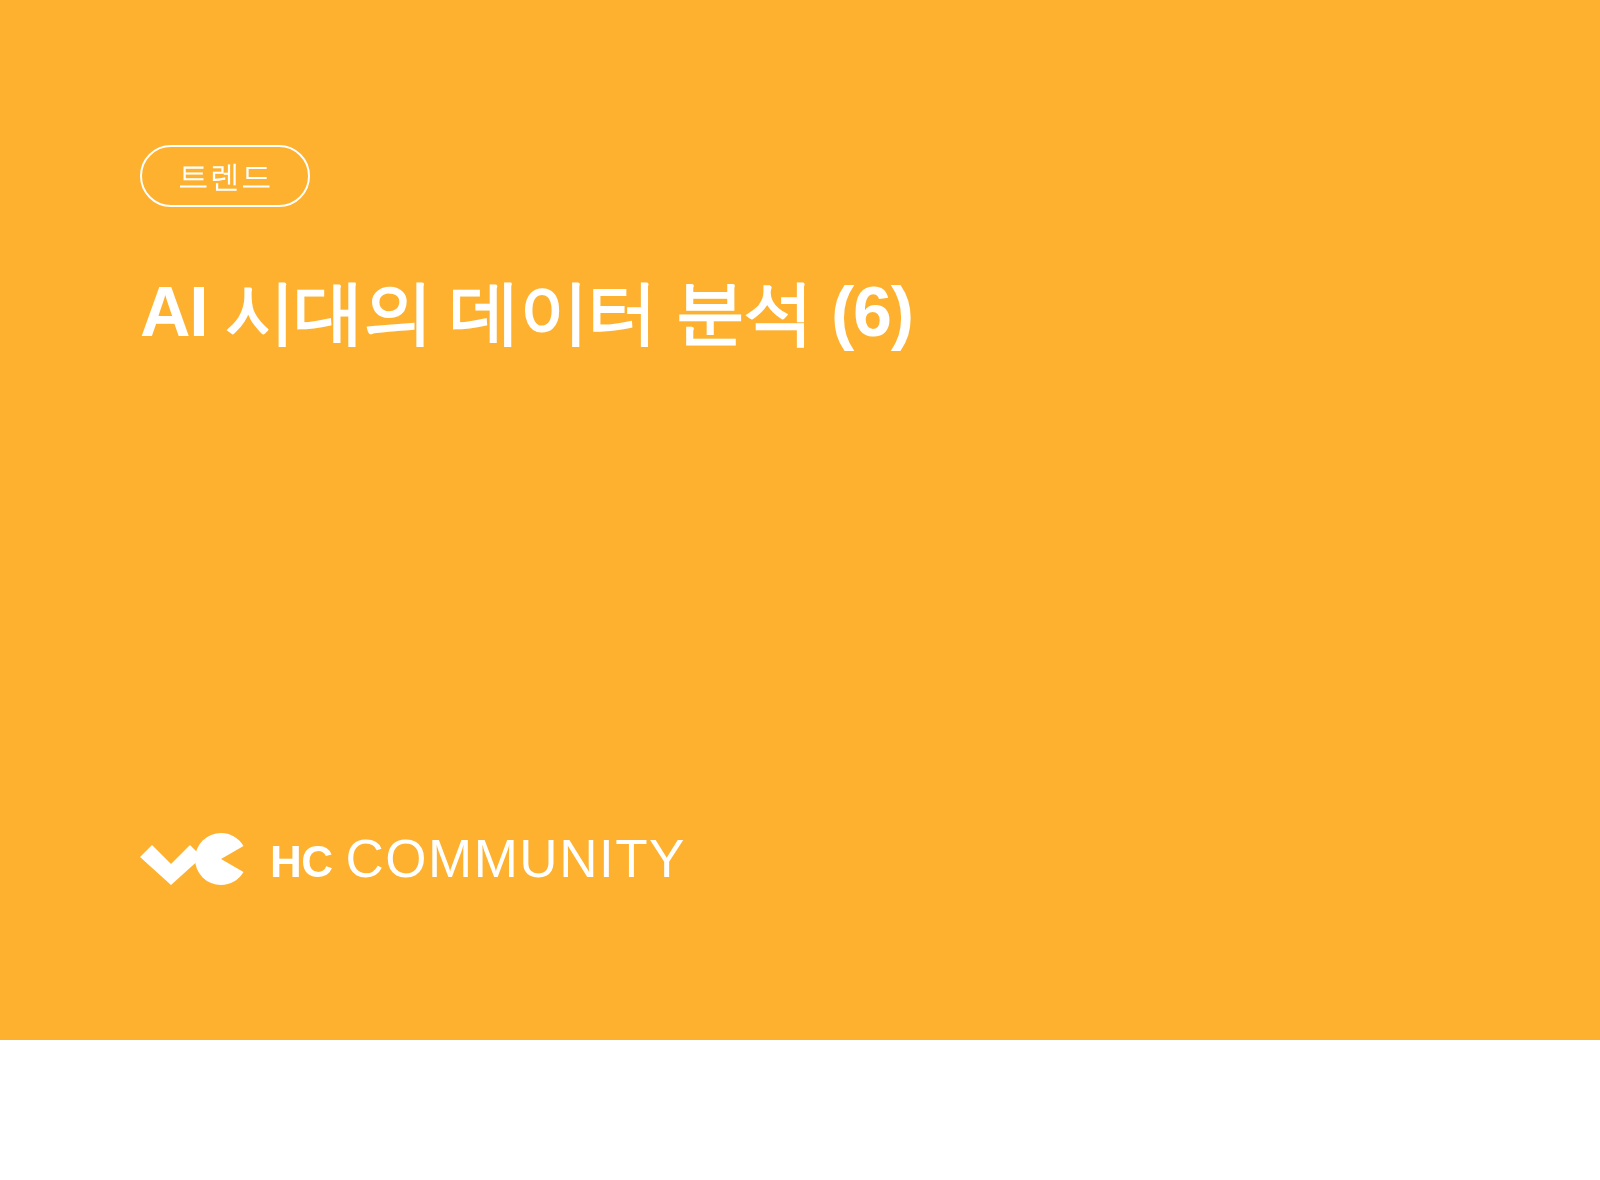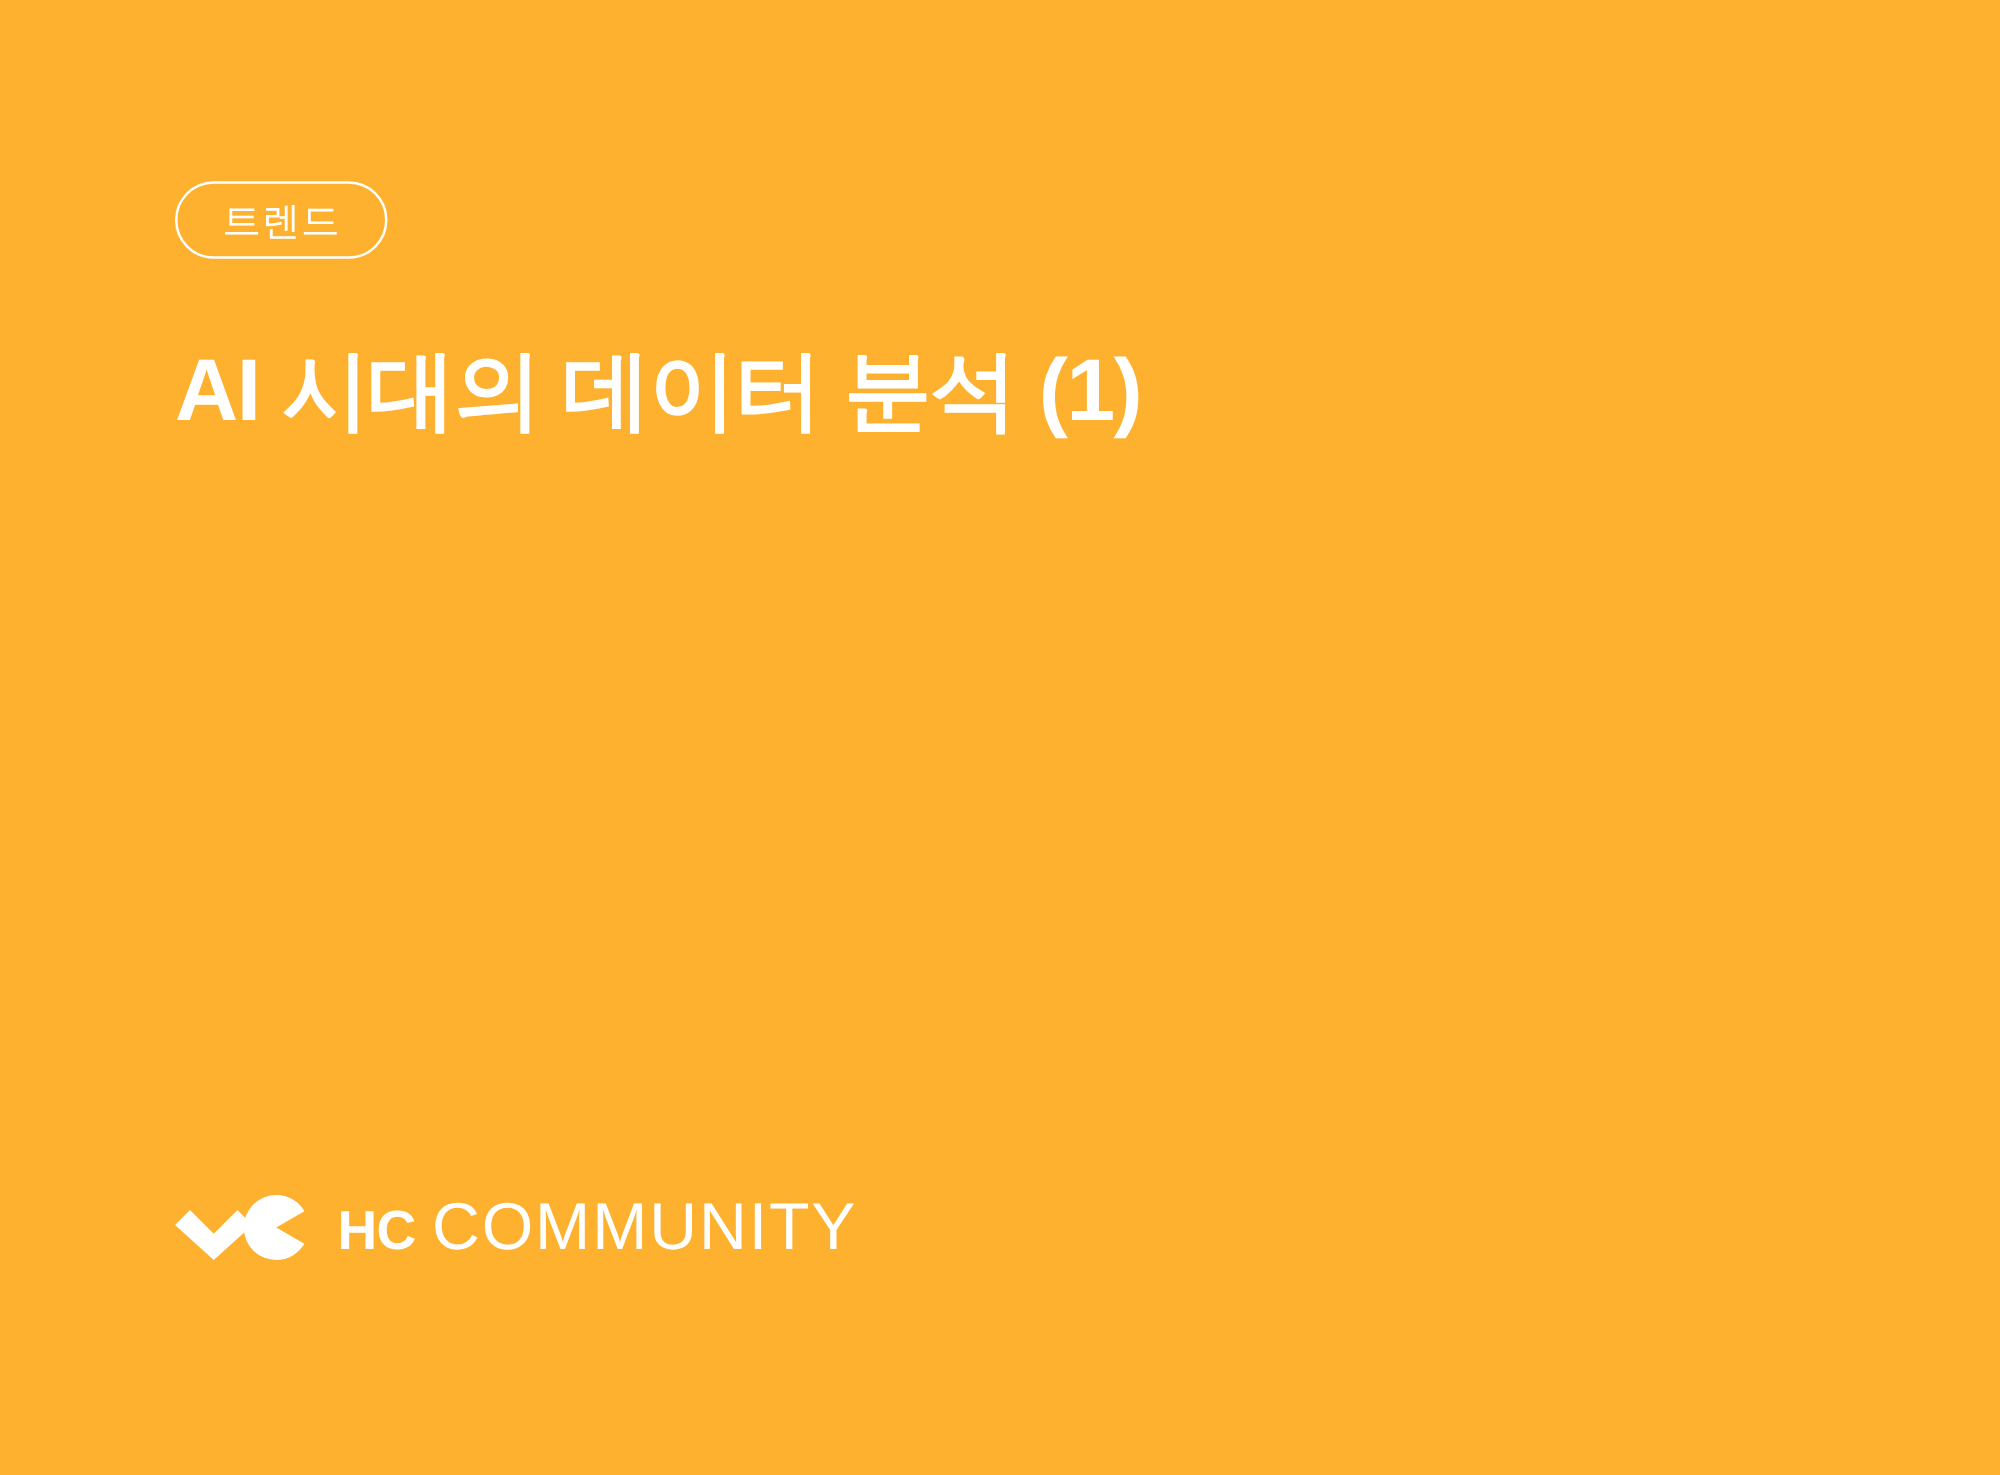--- a/index.html
+++ b/index.html
@@ -8,21 +8,21 @@
     padding: 0;
   }
 
   body {
     font-family: "Liberation Sans", "DejaVu Sans", sans-serif;
   }
 
   .card {
     position: relative;
     width: 1600px;
-    height: 1180px;
+    height: 1040px;
     background: #FDB12F;
     overflow: hidden;
     box-sizing: border-box;
   }
 
   
   .badge {
     position: absolute;
     left: 140px;
     top: 145px;
@@ -62,21 +62,21 @@
     line-height: 1.26;
     letter-spacing: -1.2px;
     white-space: nowrap;
     margin: 0;
   }
 
   
   .logo-lockup {
     position: absolute;
     left: 140px;
-    bottom: 172px;
+    bottom: 155px;
     display: flex;
     align-items: center;
     gap: 22px;
   }
 
   .logo-mark {
     display: block;
     width: 108px;
     height: 52px;
     flex: 0 0 auto;
@@ -108,21 +108,21 @@
 </head>
 <body>
 
 <div class="card">
 
   <div class="badge">
     <span class="badge-label">트렌드</span>
   </div>
 
   <div class="headline">
-    <div class="headline-line">AI 시대의 데이터 분석 (1)</div>
+    <div class="headline-line">AI 시대의 데이터 분석 (6)</div>
   </div>
 
   <div class="logo-lockup">
 
     <svg class="logo-mark" viewBox="0 0 108 52" aria-hidden="true">
 
       <path d="M0 24 L12 12 L31 31 L50 12 L62 24 L31 52 Z" fill="#FFFFFF"></path>
 
       <path d="M81 0
                A26 26 0 1 0 81 52

